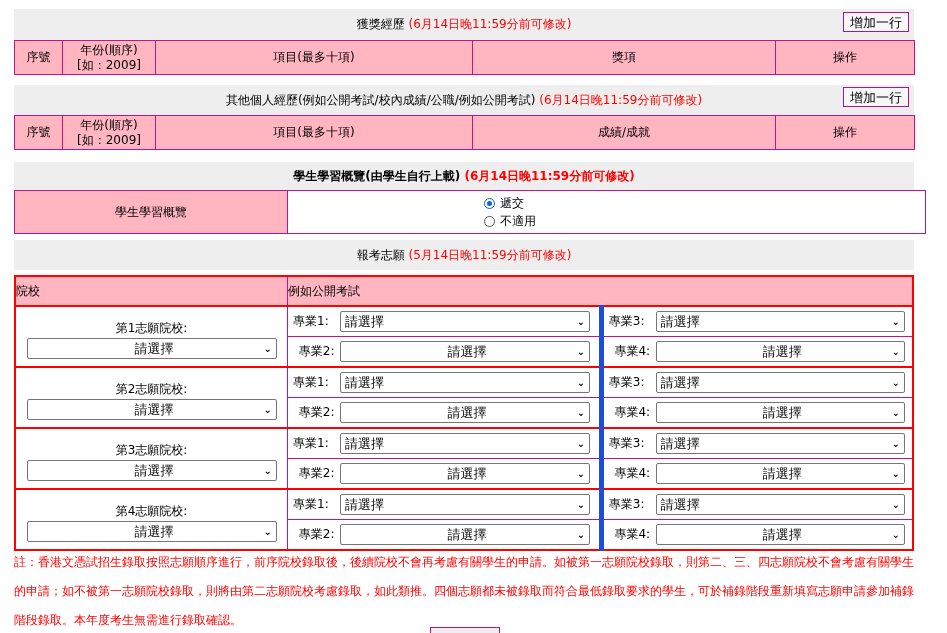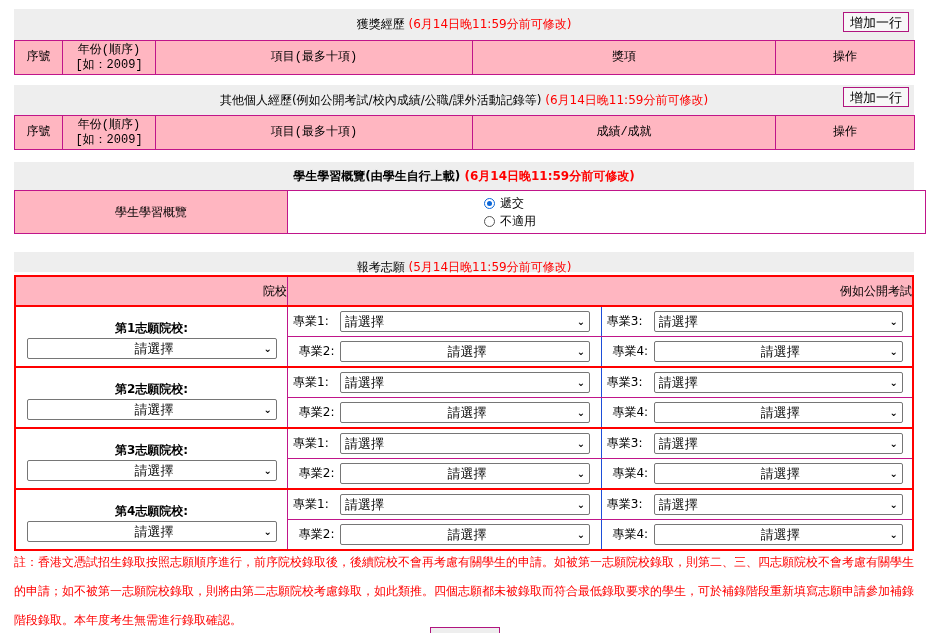--- a/index.html
+++ b/index.html
@@ -13,52 +13,52 @@
     text-align: center; font-size: 12px; line-height: 30px;
   }
   .bar .red { color: #ff0000; }
   .add-btn {
     position: absolute; right: 5px; top: 3px; height: 20px;
     border: 1px solid #b0157f; background: #f7f7f7;
     font-size: 13px; line-height: 20px; padding: 0 6px;
     font-family: "DejaVu Sans", sans-serif; cursor: pointer;
   }
   table { border-collapse: collapse; table-layout: fixed; }
-  .ptable { position: absolute; left: 14px; width: 900px; font-family: Liberation Mono, monospace; }
+  .ptable { position: absolute; left: 14px; width: 900px; }
   .ptable td, .ptable th {
     border: 1px solid #c0158a; background: #ffb6c1; text-align: center;
     font-weight: normal; font-size: 12px; padding: 0; height: 33px; line-height: 15px;
   }
   .summary { position: absolute; left: 14px; width: 912px; top: 190px; }
   .summary td { border: 1px solid #c0158a; height: 42px; padding: 0; font-size: 12px; }
   .summary .lbl { background: #ffb6c1; text-align: center; width: 272px; }
   .summary .opts { background: #fff; border-radius: 11px; }
   .radio-line { display: flex; align-items: center; justify-content: flex-start; padding-left: 196px; height: 18px; }
   .radio { width: 11px; height: 11px; border-radius: 50%; border: 1px solid #555; box-sizing: border-box; margin-right: 5px; position: relative; background: #fff; }
   .radio.on { border: 1px solid #0a66d8; background: #fff; }
   .radio.on::after { content: ""; position: absolute; left: 2px; top: 2px; width: 5px; height: 5px; border-radius: 50%; background: #0a66d8; }
 
   .pref { position: absolute; left: 14px; top: 275px; width: 900px; border: 2px solid #ff0000; box-sizing: border-box; }
   .pref td { padding: 0; font-size: 12px; }
-  .pref .hdr td { background: #ffb6c1; height: 28px; text-align: right; border-bottom: 2px solid #ff0000; margin-left: 20px; }
+  .pref .hdr td { background: #ffb6c1; height: 28px; text-align: left; border-bottom: 2px solid #ff0000; margin-left: 20px; }
   .pref .hdr td.c1 { border-right: 1px solid #c0158a; }
   .pref .grp-first td { border-top: 2px solid #ff0000; }
   .pref td.school { border-right: 1px solid #c0158a; text-align: center; vertical-align: middle; width: 272px; }
   .pref td.mj { border-bottom: 1px solid #c0158a; height: 29px; }
   .pref tr.last td.mj { border-bottom: none; text-align: center; }
-  .pref td.mj.left { border-right: 1px solid #1d4ed8; }
+  .pref td.mj.left { border-right: 5px solid #1d4ed8; }
   .mj-inner { display: flex; align-items: center; height: 29px; }
   .mj-label { width: 52px; padding-left: 5px; box-sizing: border-box; white-space: nowrap; }
   .sel {
     height: 21px; border: 1px solid #767676; border-radius: 2px; background: #fff;
     box-sizing: border-box; position: relative; font-size: 13px; line-height: 19px;
     padding-left: 4px; font-family: "DejaVu Sans", sans-serif; cursor: pointer;
   }
   .sel .chev { position: absolute; right: 4px; top: 0; font-size: 10px; font-weight: bold; }
-  .school-lbl { margin-top: 6px; line-height: 16px; font-weight: bold; }
+  .school-lbl { margin-top: 6px; line-height: 16px; }
   .school-sel { width: 250px; margin: 2px auto 0 11px; }
   .note {
     position: absolute; left: 14px; top: 548px; width: 905px; color: #ff0000;
     font-size: 12px; line-height: 29px; margin: 0;
   }
   .bottom-btn {
     position: absolute; left: 430px; top: 627px; width: 68px; height: 10px;
     border: 1px solid #b0157f; background: #eeeeee;
   }
 </style>
@@ -83,21 +83,21 @@
     <th>序號</th>
     <th><span>年份(順序)</span><br><span>[如：2009]</span></th>
     <th>項目(最多十項)</th>
     <th>獎項</th>
     <th>操作</th>
   </tr>
 </tbody>
   </table>
 
 <div class="bar" style="top:85px; height:30px;">
-  <span>其他個人經歷(例如公開考試/校內成績/公職/課外活動記錄等)</span>
+  <span>其他個人經歷(例如公開考試/校內成績/公職/例如公開考試)</span>
   <span class="red">(6月14日晚11:59分前可修改)</span>
   <button class="add-btn" style="top:2px;">增加一行</button>
 </div>
 <table class="ptable" style="top:115px;">
   <colgroup>
       <col style="width:48px">
       <col style="width:93px">
       <col style="width:317px">
       <col style="width:303px">
       <col style="width:139px">
@@ -128,21 +128,21 @@
       </div>
       <div class="radio-line">
         <span class="radio"></span>
         <span>不適用</span>
       </div>
     </td>
   </tr>
 </tbody>
   </table>
 
-<div class="bar" style="top:252px; height:20px;">
+<div class="bar" style="top:240px; height:30px;">
   <span>報考志願</span>
   <span class="red">(5月14日晚11:59分前可修改)</span>
 </div>
 <table class="pref">
   <colgroup>
       <col style="width:272px">
       <col style="width:313px">
       <col style="width:311px">
     </colgroup>
   <tbody>

